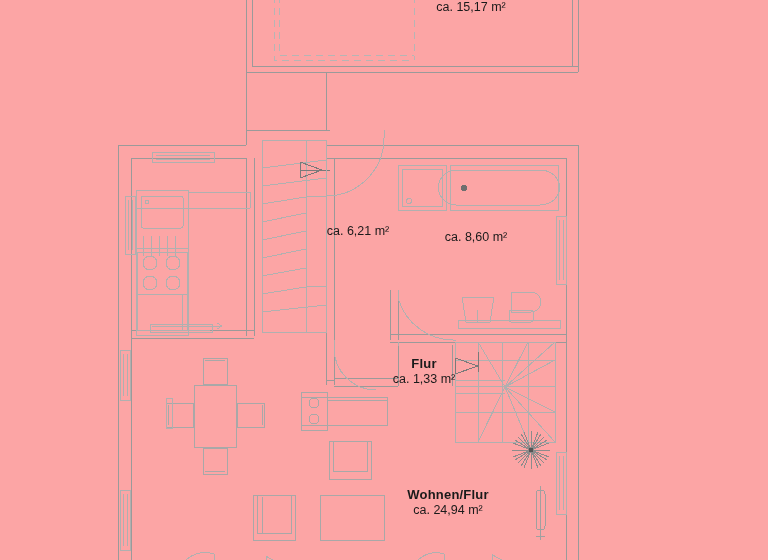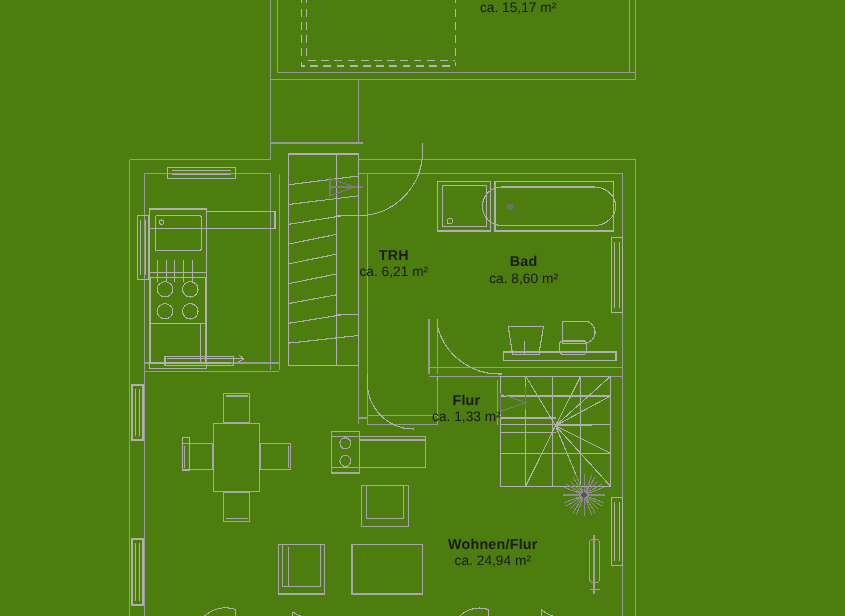--- a/index.html
+++ b/index.html
@@ -1,18 +1,18 @@
 <!DOCTYPE html>
 <html><head>
 <meta charset="utf-8">
 <style>
   html,body{margin:0;padding:0;background:#ffffff;}
   body{width:768px;height:560px;overflow:hidden;
        font-family:"Liberation Sans",sans-serif;}
-  #plan{position:relative;width:768px;height:560px;background:#4d7c0f;}
+  #plan{position:relative;width:768px;height:560px;background:#fca5a5;}
   svg{display:block;}
   .lbl{position:absolute;text-align:center;color:#1a1a1a;line-height:1.25;
        white-space:nowrap;}
   .lbl .nm{font-size:13px;font-weight:bold;letter-spacing:.2px;}
   .lbl .ar{font-size:12.5px;font-weight:normal;}
 </style>
 </head>
 <body>
 
 <div id="plan">
@@ -271,26 +271,24 @@
         <path d="M444 554 L444 560 M492 554 L492 560"></path>
       </g>
     </g>
   </svg>
 
   <div class="lbl" style="left:406px;top:0px;width:130px;">
     <div class="ar">ca. 15,17 m²</div>
   </div>
 
   <div class="lbl" style="left:298px;top:224px;width:120px;">
-    <div class="nm">TRH</div>
     <div class="ar">ca. 6,21 m²</div>
   </div>
 
   <div class="lbl" style="left:416px;top:230px;width:120px;">
-    <div class="nm">Bad</div>
     <div class="ar">ca. 8,60 m²</div>
   </div>
 
 
   <div class="lbl" style="left:364px;top:356px;width:120px;text-align:center;">
     <div class="nm">Flur</div>
     <div class="ar">ca. 1,33 m²</div>
   </div>
 
   <div class="lbl" style="left:373px;top:487px;width:150px;">

